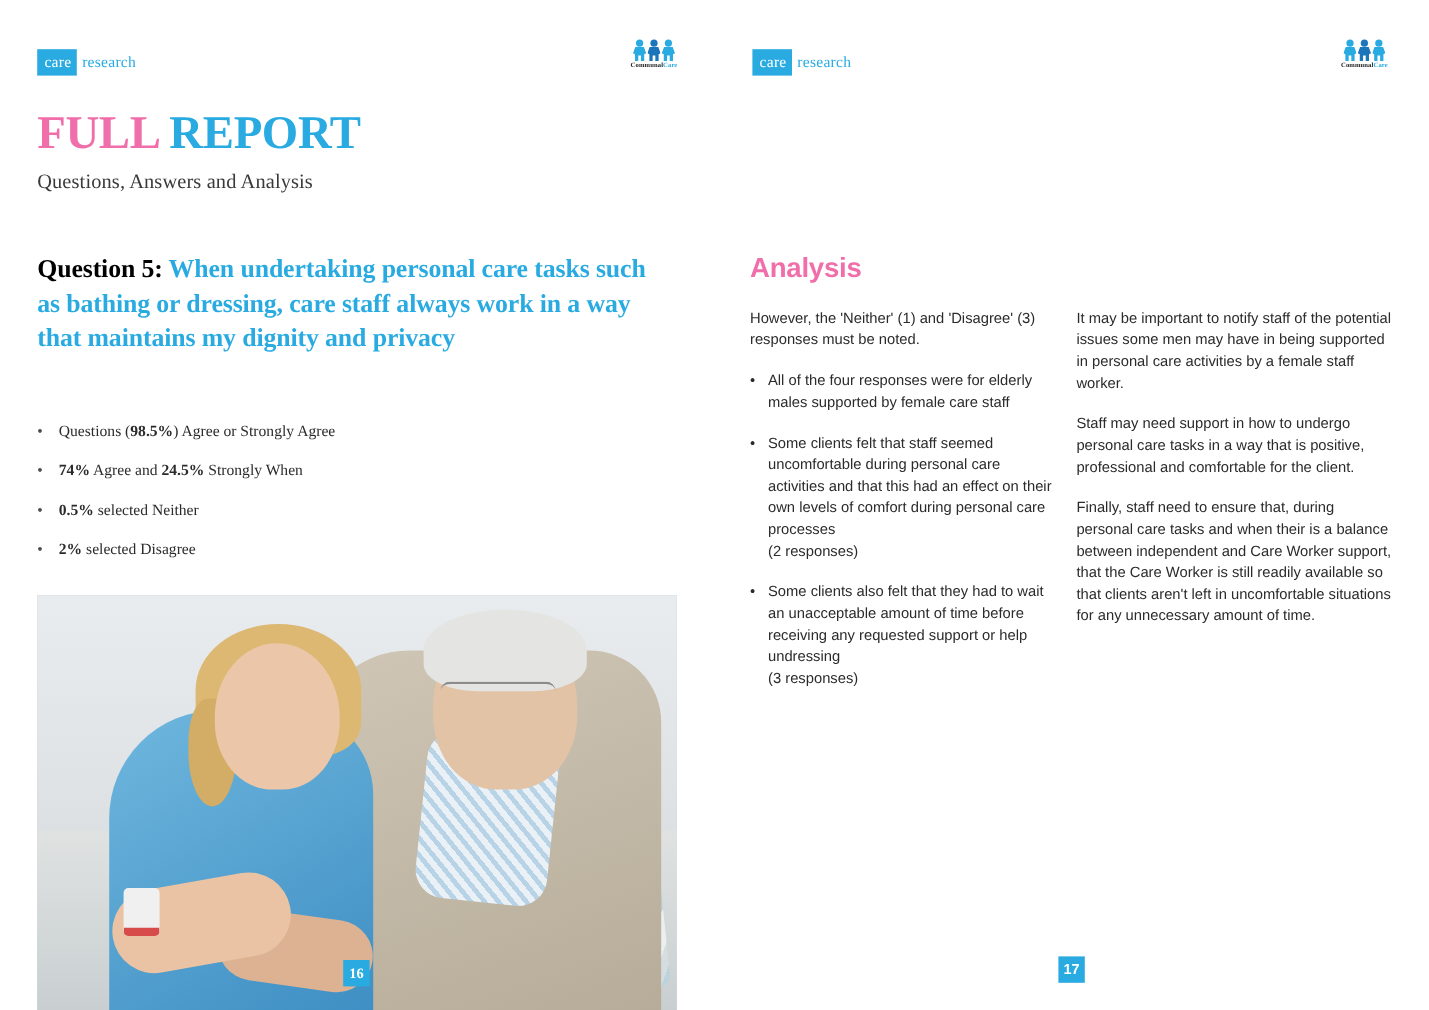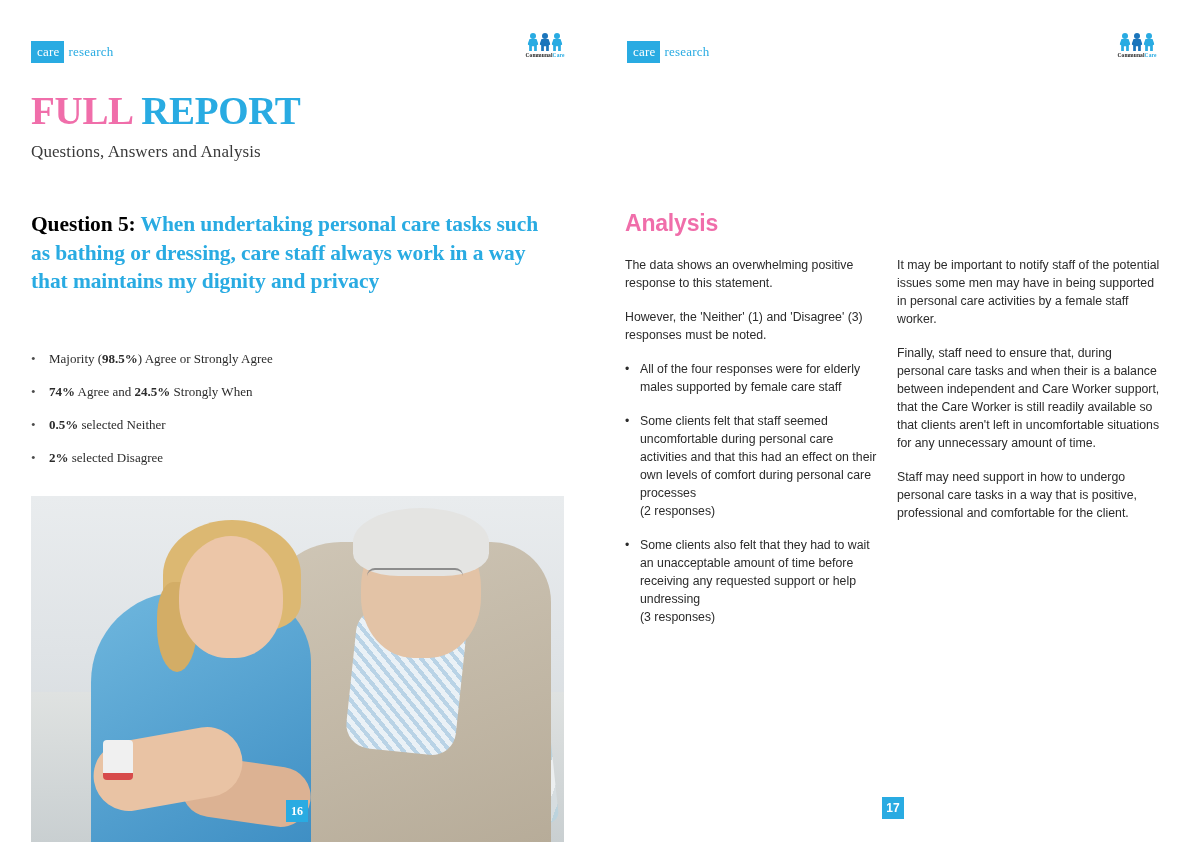--- a/index.html
+++ b/index.html
@@ -309,21 +309,21 @@
 
     <div class="subtitle">Questions,  Answers and Analysis</div>
 
     <div class="question">
       <span class="q-label">Question 5: </span><span class="q-text">When undertaking personal care tasks such as bathing or dressing, care staff always work in a way that maintains my dignity and privacy</span>
     </div>
 
     <div class="bullets">
       <div class="bullet">
         <span class="dot">•</span>
-        <span><span>Majority (</span><b>98.5%</b><span>) Agree or Strongly Agree</span></span>
+        <span><span>Questions (</span><b>98.5%</b><span>) Agree or Strongly Agree</span></span>
       </div>
       <div class="bullet">
         <span class="dot">•</span>
         <span><b>74%</b><span> Agree and </span><b>24.5%</b><span> Strongly When</span></span>
       </div>
       <div class="bullet">
         <span class="dot">•</span>
         <span><b>0.5%</b><span> selected Neither</span></span>
       </div>
       <div class="bullet">
@@ -377,39 +377,38 @@
       </div>
       <div class="cc-name">
         <span class="a">Communal</span><span class="b">Care</span>
       </div>
     </div>
   </div>
 
   <div class="analysis-title">Analysis</div>
 
   <div class="col col-1">
-    <p>The data shows an overwhelming positive response to this statement.</p>
     <p>However, the 'Neither' (1) and 'Disagree' (3) responses must be noted.</p>
     <div class="sub-bullet">
       <span class="dot">•</span>
       <span>All of the four responses were for elderly males supported by female care staff</span>
     </div>
     <div class="sub-bullet">
       <span class="dot">•</span>
       <span style="white-space:pre-line">Some clients felt that staff seemed uncomfortable during personal care activities and that this had an effect on their own levels of comfort during personal care processes
 (2 responses)</span>
     </div>
     <div class="sub-bullet">
       <span class="dot">•</span>
       <span style="white-space:pre-line">Some clients also felt that they had to wait an unacceptable amount of time before receiving any requested support or help undressing
 (3 responses)</span>
     </div>
   </div>
 
   <div class="col col-2">
     <p>It may be important to notify staff of the potential issues some men may have in being supported in personal care activities by a female staff worker.</p>
+    <p>Staff may need support in how to undergo personal care tasks in a way that is positive, professional and comfortable for the client.</p>
     <p>Finally, staff need to ensure that, during personal care tasks and when their is a balance between independent and Care Worker support, that the Care Worker is still readily available so that clients aren't left in uncomfortable situations for any unnecessary amount of time.</p>
-    <p>Staff may need support in how to undergo personal care tasks in a way that is positive, professional and comfortable for the client.</p>
   </div>
 
   <div class="page-num" style="left:882px; top:797px;">17</div>
 
 </div>
 
 </body></html>

